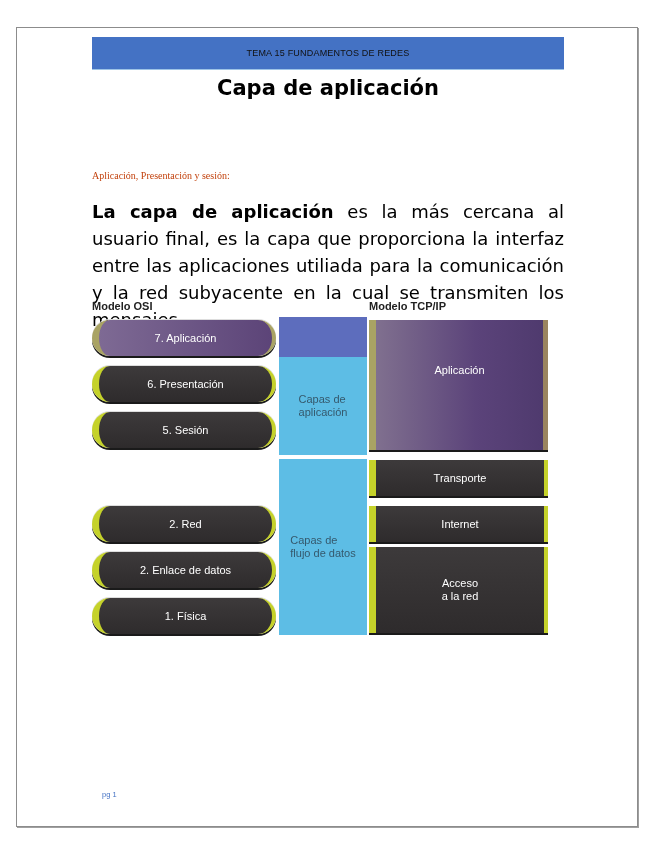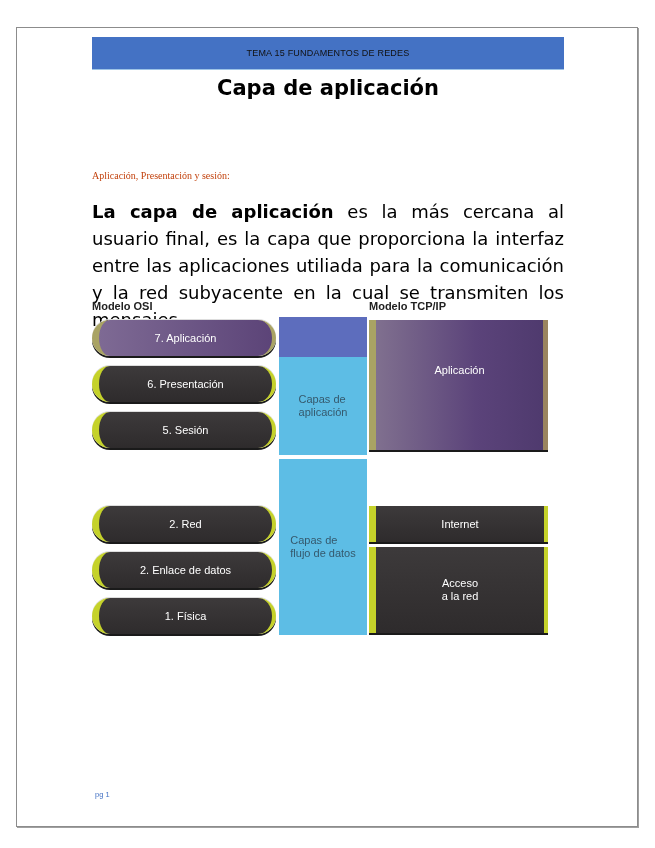--- a/index.html
+++ b/index.html
@@ -58,21 +58,21 @@
       color: #fff; font-size: 11px; text-align: center;
       display: flex; align-items: center; justify-content: center; line-height: 13px;
       box-shadow: 0 2px 0 #1a1a1a;
     }
     .tcp.app {
       background: linear-gradient(90deg, #80708f, #5b437a 60%, #4f3a6e);
       border-left: 7px solid #a9a364; border-right: 5px solid #9b8460;
       align-items: flex-start; padding-top: 44px;
     }
     .pgnum {
-      position: absolute; left: 95px; top: 790px; font-size: 7.5px; color: #4472c4;
+      position: absolute; left: 102px; top: 790px; font-size: 7.5px; color: #4472c4;
     }
   </style>
 </head>
 <body>
 
 <div class="page"></div>
 
 <div class="header-band">
   <span>TEMA 15 FUNDAMENTOS DE REDES</span>
 </div>
@@ -110,20 +110,23 @@
   <div class="osi-layer" style="top:252px;">
       <span>2. Enlace de datos</span>
     </div>
   <div class="osi-layer" style="top:298px;">
       <span>1. Física</span>
     </div>
 
   <div class="tcp app" style="top:20px;height:130px;">
       <span>Aplicación</span>
     </div>
+  <div class="tcp" style="top:160px;height:36px;">
+      <span>Transporte</span>
+    </div>
   <div class="tcp" style="top:206px;height:36px;">
       <span>Internet</span>
     </div>
   <div class="tcp" style="top:247px;height:86px;">
     <div><span>Acceso</span><br><span>a la red</span></div>
   </div>
 </div>
 
 <div class="pgnum">pg 1</div>
 

